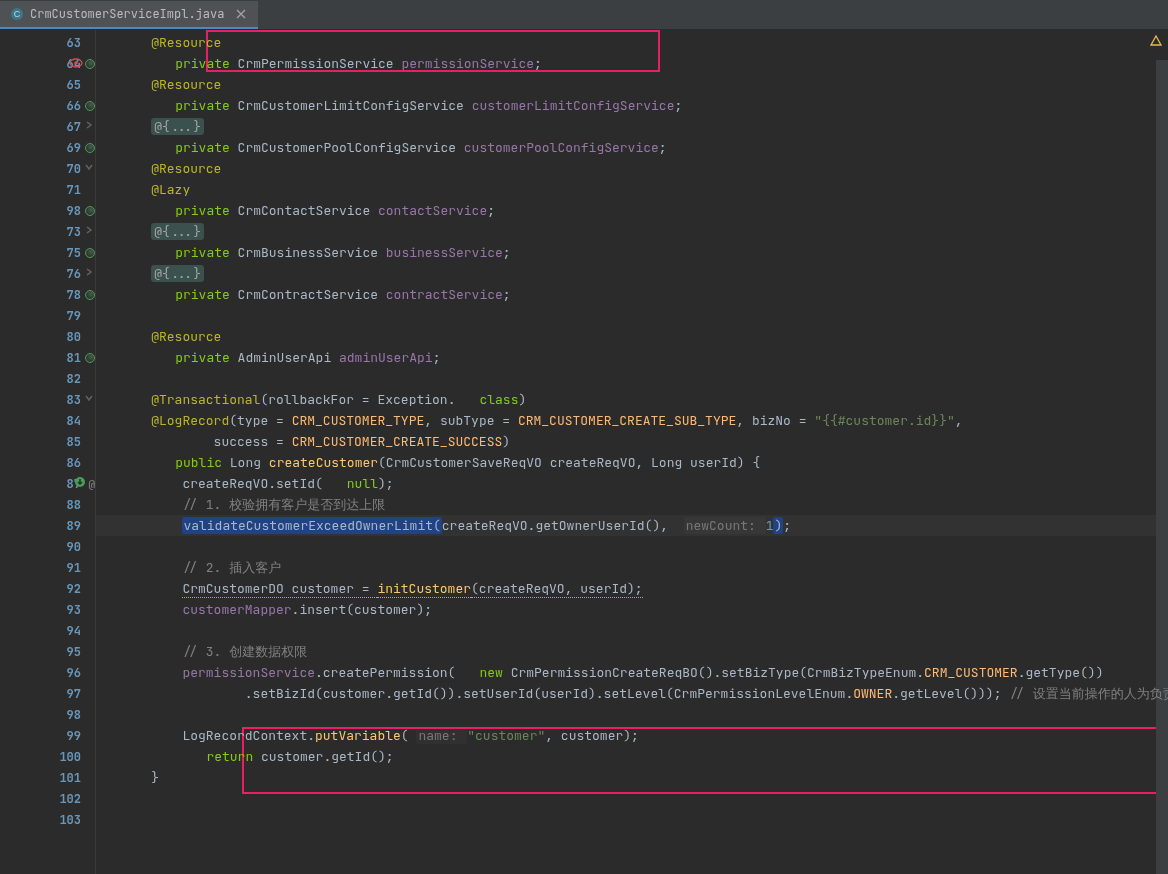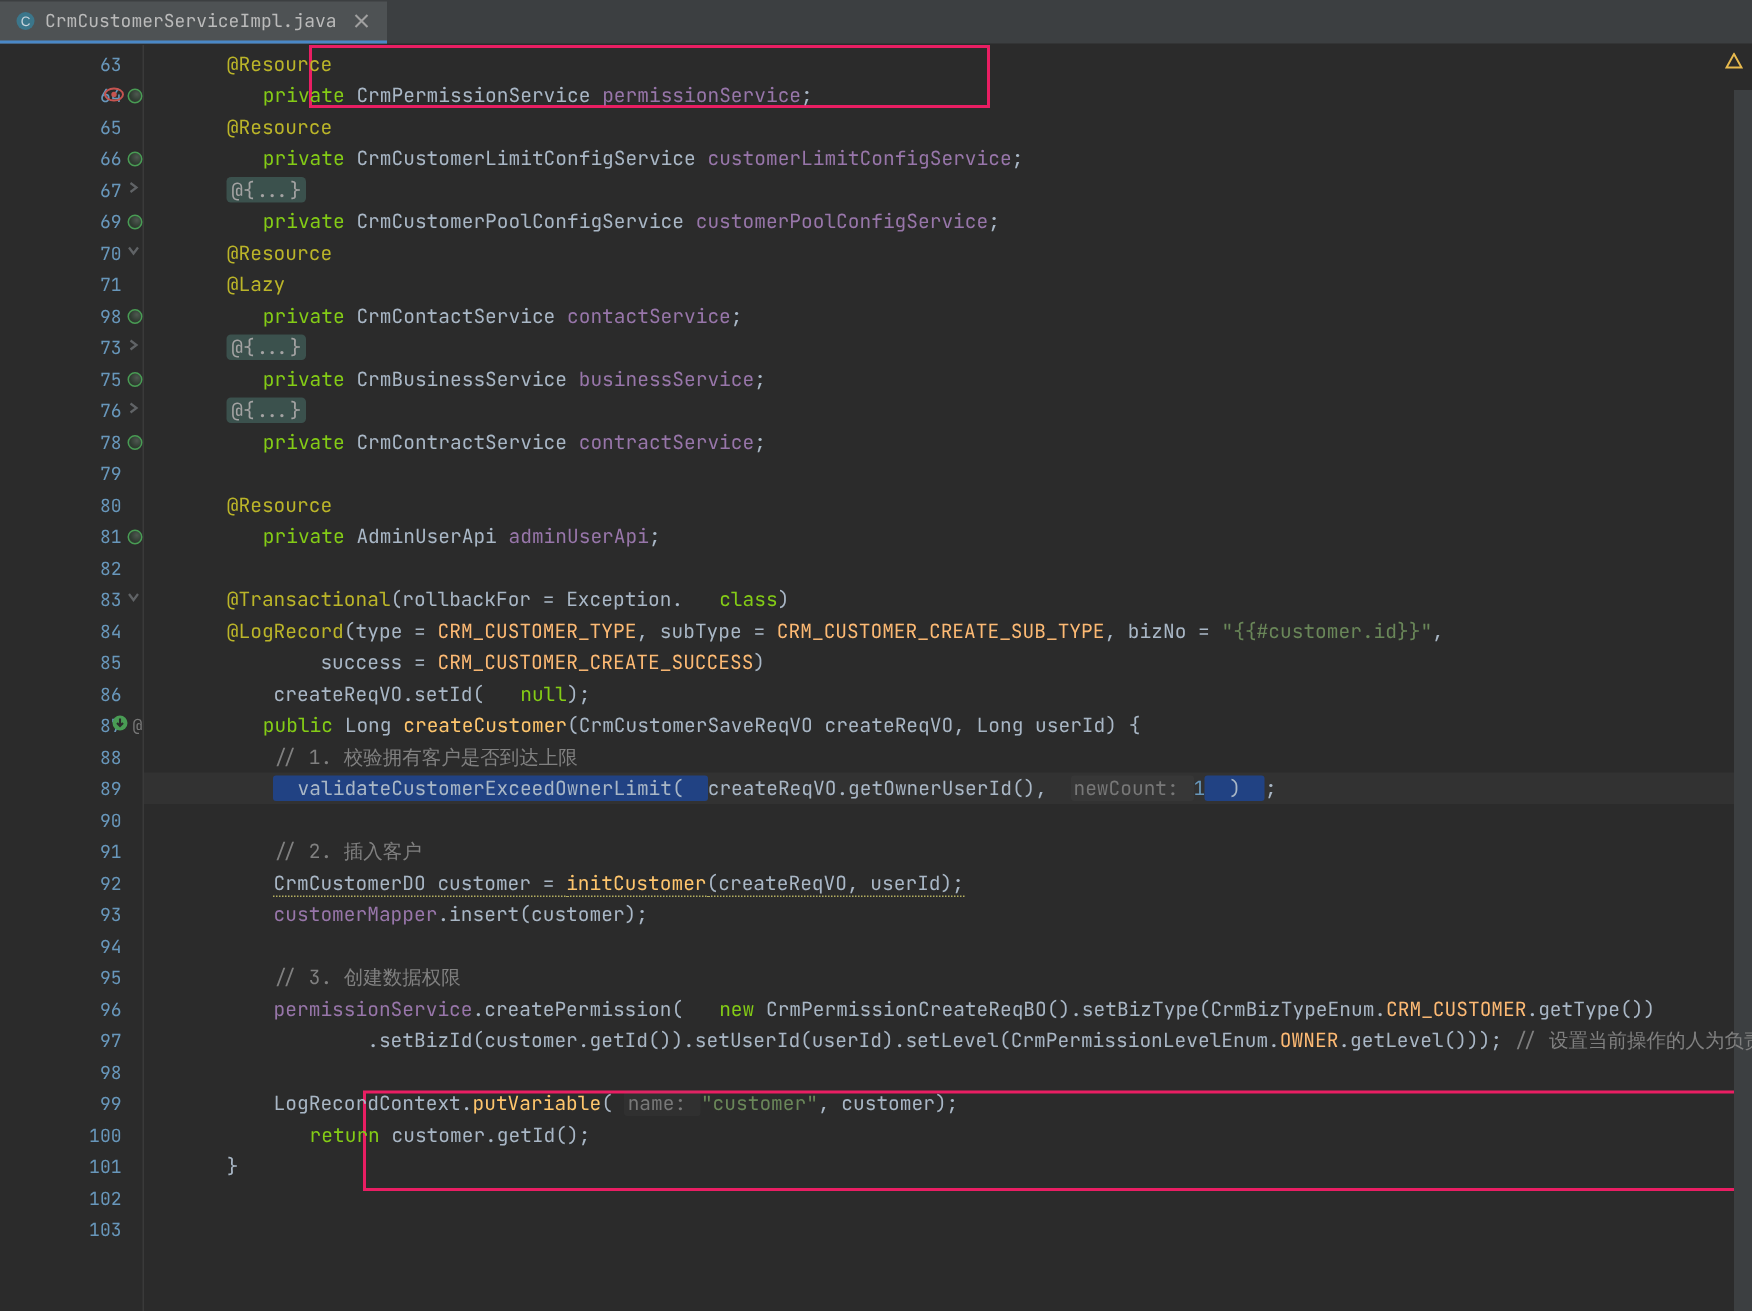--- a/index.html
+++ b/index.html
@@ -62,20 +62,21 @@
 }
 .gutter-line {
   height: 21px;
   display: flex;
   align-items: center;
   justify-content: flex-end;
   padding-right: 14px;
   color: #606366;
   font-size: 12px;
   position: relative;
+  font-weight: bold;
 }
 .gutter-line .marker {
   position: absolute;
   right: 0px;
   display: flex;
   gap: 2px;
   align-items: center;
 }
 .gutter-line .num { min-width: 28px; text-align: right; }
 .gutter-icon { width: 12px; height: 12px; display: inline-block; }
@@ -123,21 +124,21 @@
 .num { color: #6897bb; }
 .cmt { color: #808080; }
 .mtd { color: #ffc66d; }
 .cnst { color: #fdba74; }
 .param { color: #a9b7c6; text-align: right; }
 .hint { color: #787878; font-style: normal; background: rgba(120,120,120,0.08); padding: 0 2px; border-radius: 2px; }
 .fold { background: #3b514d; color: #a4a3a3; border-radius: 3px; padding: 0 3px; }
 .scroll-pane { position: absolute; right: 0; top: 30px; width: 12px; height: calc(100% - 30px); background: #3c3f41; }
 .current-line-hl { position:absolute; left:0; right:0; height:21px; background:#323232; z-index:0; }
 .code-line > span { position: relative; z-index: 1; }
-.selection { background: #214283; border-radius: 2px; padding: 0 16px; }
+.selection { background: #214283; border-radius: 2px; padding: 0 1px; }
 .warn-underline { border-bottom: 1px dotted #b3ae60; text-align: center; }
 .top-right-indicator {
   position: absolute;
   top: 34px;
   right: 6px;
   width: 12px;
   height: 12px;
 }
 </style>
 </head>
@@ -350,22 +351,22 @@
       <div class="code-line"><span class="">    </span><span class="kw">private </span><span class="type">CrmBusinessService </span><span class="field">businessService</span><span class="">;</span></div>
       <div class="code-line"><span class="">    </span><span class="fold">@{...}</span></div>
       <div class="code-line"><span class="">    </span><span class="kw">private </span><span class="type">CrmContractService </span><span class="field">contractService</span><span class="">;</span></div>
       <div class="code-line"><span class=""></span></div>
       <div class="code-line"><span class="">    </span><span class="ann">@Resource</span></div>
       <div class="code-line"><span class="">    </span><span class="kw">private </span><span class="type">AdminUserApi </span><span class="field">adminUserApi</span><span class="">;</span></div>
       <div class="code-line"><span class=""></span></div>
       <div class="code-line"><span class="">    </span><span class="ann">@Transactional</span><span class="">(</span><span class="param">rollbackFor </span><span class="">= Exception.</span><span class="kw">class</span><span class="">)</span></div>
       <div class="code-line"><span class="">    </span><span class="ann">@LogRecord</span><span class="">(</span><span class="param">type </span><span class="">= </span><span class="cnst">CRM_CUSTOMER_TYPE</span><span class="">, </span><span class="param">subType </span><span class="">= </span><span class="cnst">CRM_CUSTOMER_CREATE_SUB_TYPE</span><span class="">, </span><span class="param">bizNo </span><span class="">= </span><span class="str">"{{#customer.id}}"</span><span class="">,</span></div>
       <div class="code-line"><span class="">            </span><span class="param">success </span><span class="">= </span><span class="cnst">CRM_CUSTOMER_CREATE_SUCCESS</span><span class="">)</span></div>
+      <div class="code-line"><span class="">    </span><span class="kw">public </span><span class="type">Long </span><span class="mtd">createCustomer</span><span class="">(CrmCustomerSaveReqVO createReqVO, Long userId) {</span></div>
       <div class="code-line"><span class="">        </span><span class="">createReqVO.setId(</span><span class="kw">null</span><span class="">);</span></div>
-      <div class="code-line"><span class="">    </span><span class="kw">public </span><span class="type">Long </span><span class="mtd">createCustomer</span><span class="">(CrmCustomerSaveReqVO createReqVO, Long userId) {</span></div>
       <div class="code-line"><span class="">        </span><span class="cmt">// 1. 校验拥有客户是否到达上限</span></div>
       <div class="code-line"><div class="current-line-hl"></div><span class="">        </span><span class="selection">validateCustomerExceedOwnerLimit(</span><span class="">createReqVO.getOwnerUserId(),  </span><span class="hint">newCount: </span><span class="num">1</span><span class="selection">)</span><span class="">;</span></div>
       <div class="code-line"><span class=""></span></div>
       <div class="code-line"><span class="">        </span><span class="cmt">// 2. 插入客户</span></div>
       <div class="code-line"><span class="">        </span><span class="warn-underline">CrmCustomerDO customer = </span><span class="mtd warn-underline">initCustomer</span><span class="warn-underline">(createReqVO, userId);</span></div>
       <div class="code-line"><span class="">        </span><span class="field">customerMapper</span><span class="">.insert(customer);</span></div>
       <div class="code-line"><span class=""></span></div>
       <div class="code-line"><span class="">        </span><span class="cmt">// 3. 创建数据权限</span></div>
       <div class="code-line"><span class="">        </span><span class="field">permissionService</span><span class="">.createPermission(</span><span class="kw">new </span><span class="">CrmPermissionCreateReqBO().setBizType(CrmBizTypeEnum.</span><span class="cnst">CRM_CUSTOMER</span><span class="">.getType())</span></div>
       <div class="code-line"><span class="">                </span><span class="">.setBizId(customer.getId()).setUserId(userId).setLevel(CrmPermissionLevelEnum.</span><span class="cnst">OWNER</span><span class="">.getLevel())); </span><span class="cmt">// 设置当前操作的人为负责人</span></div>

